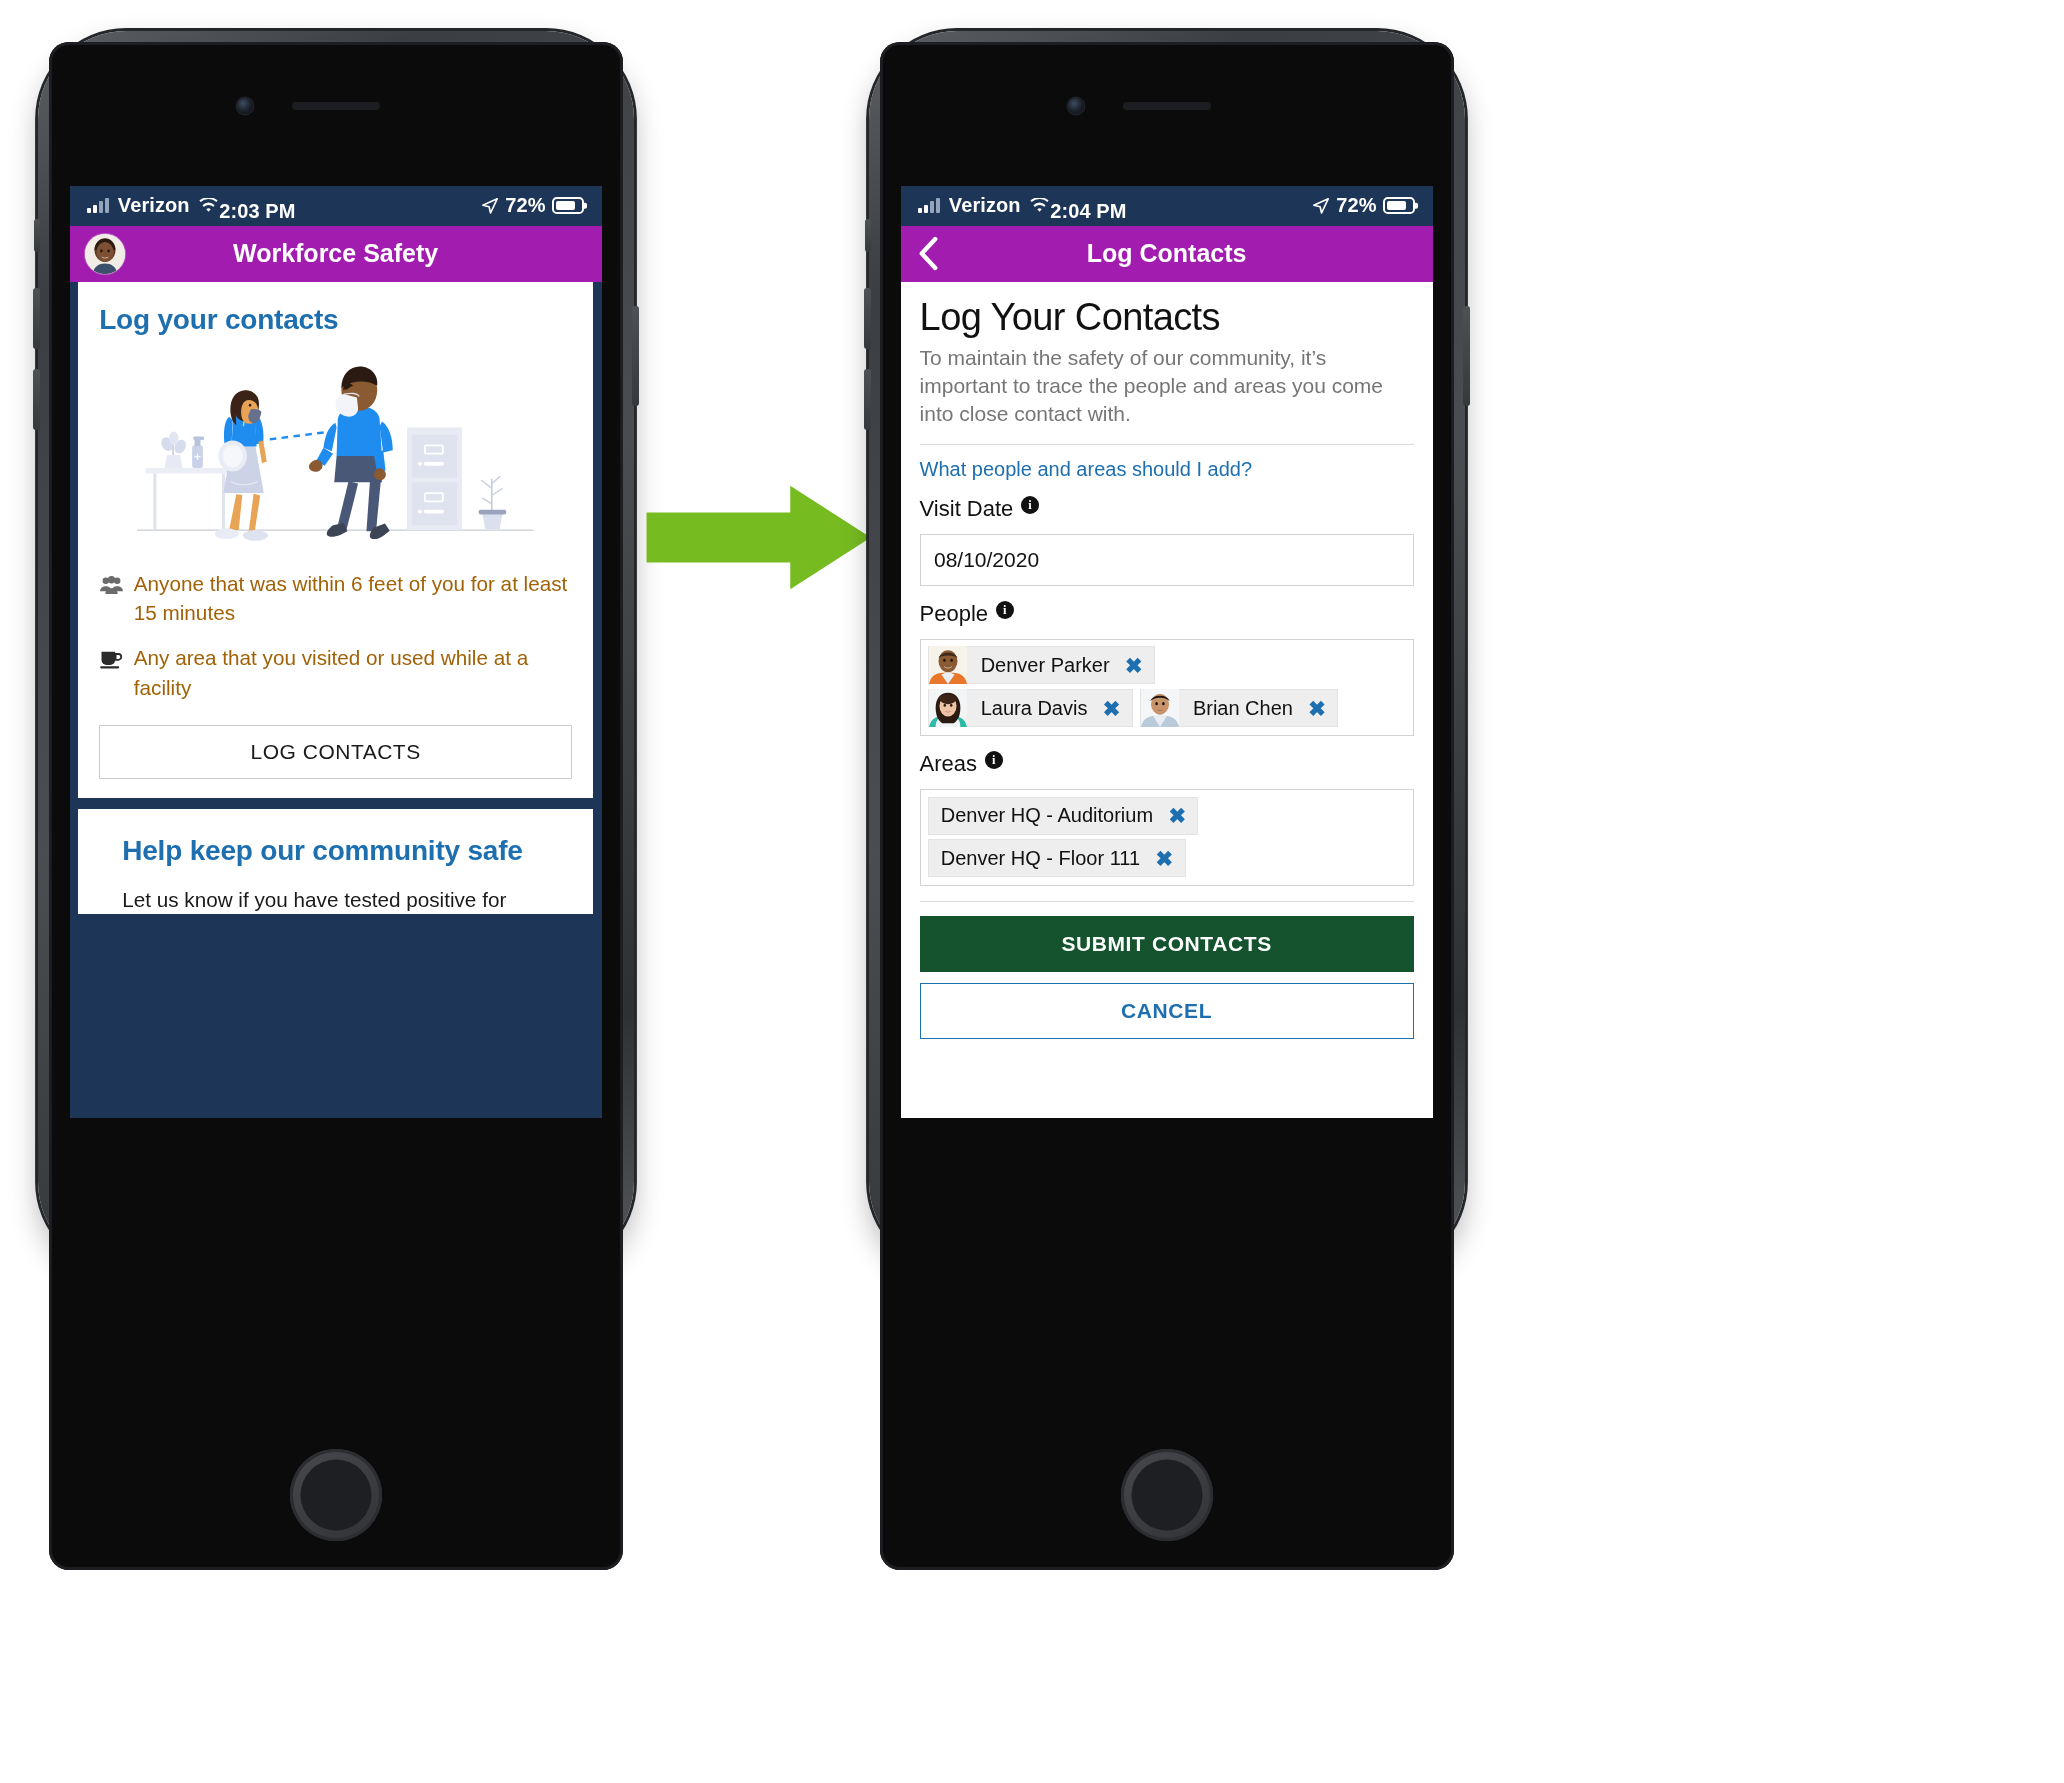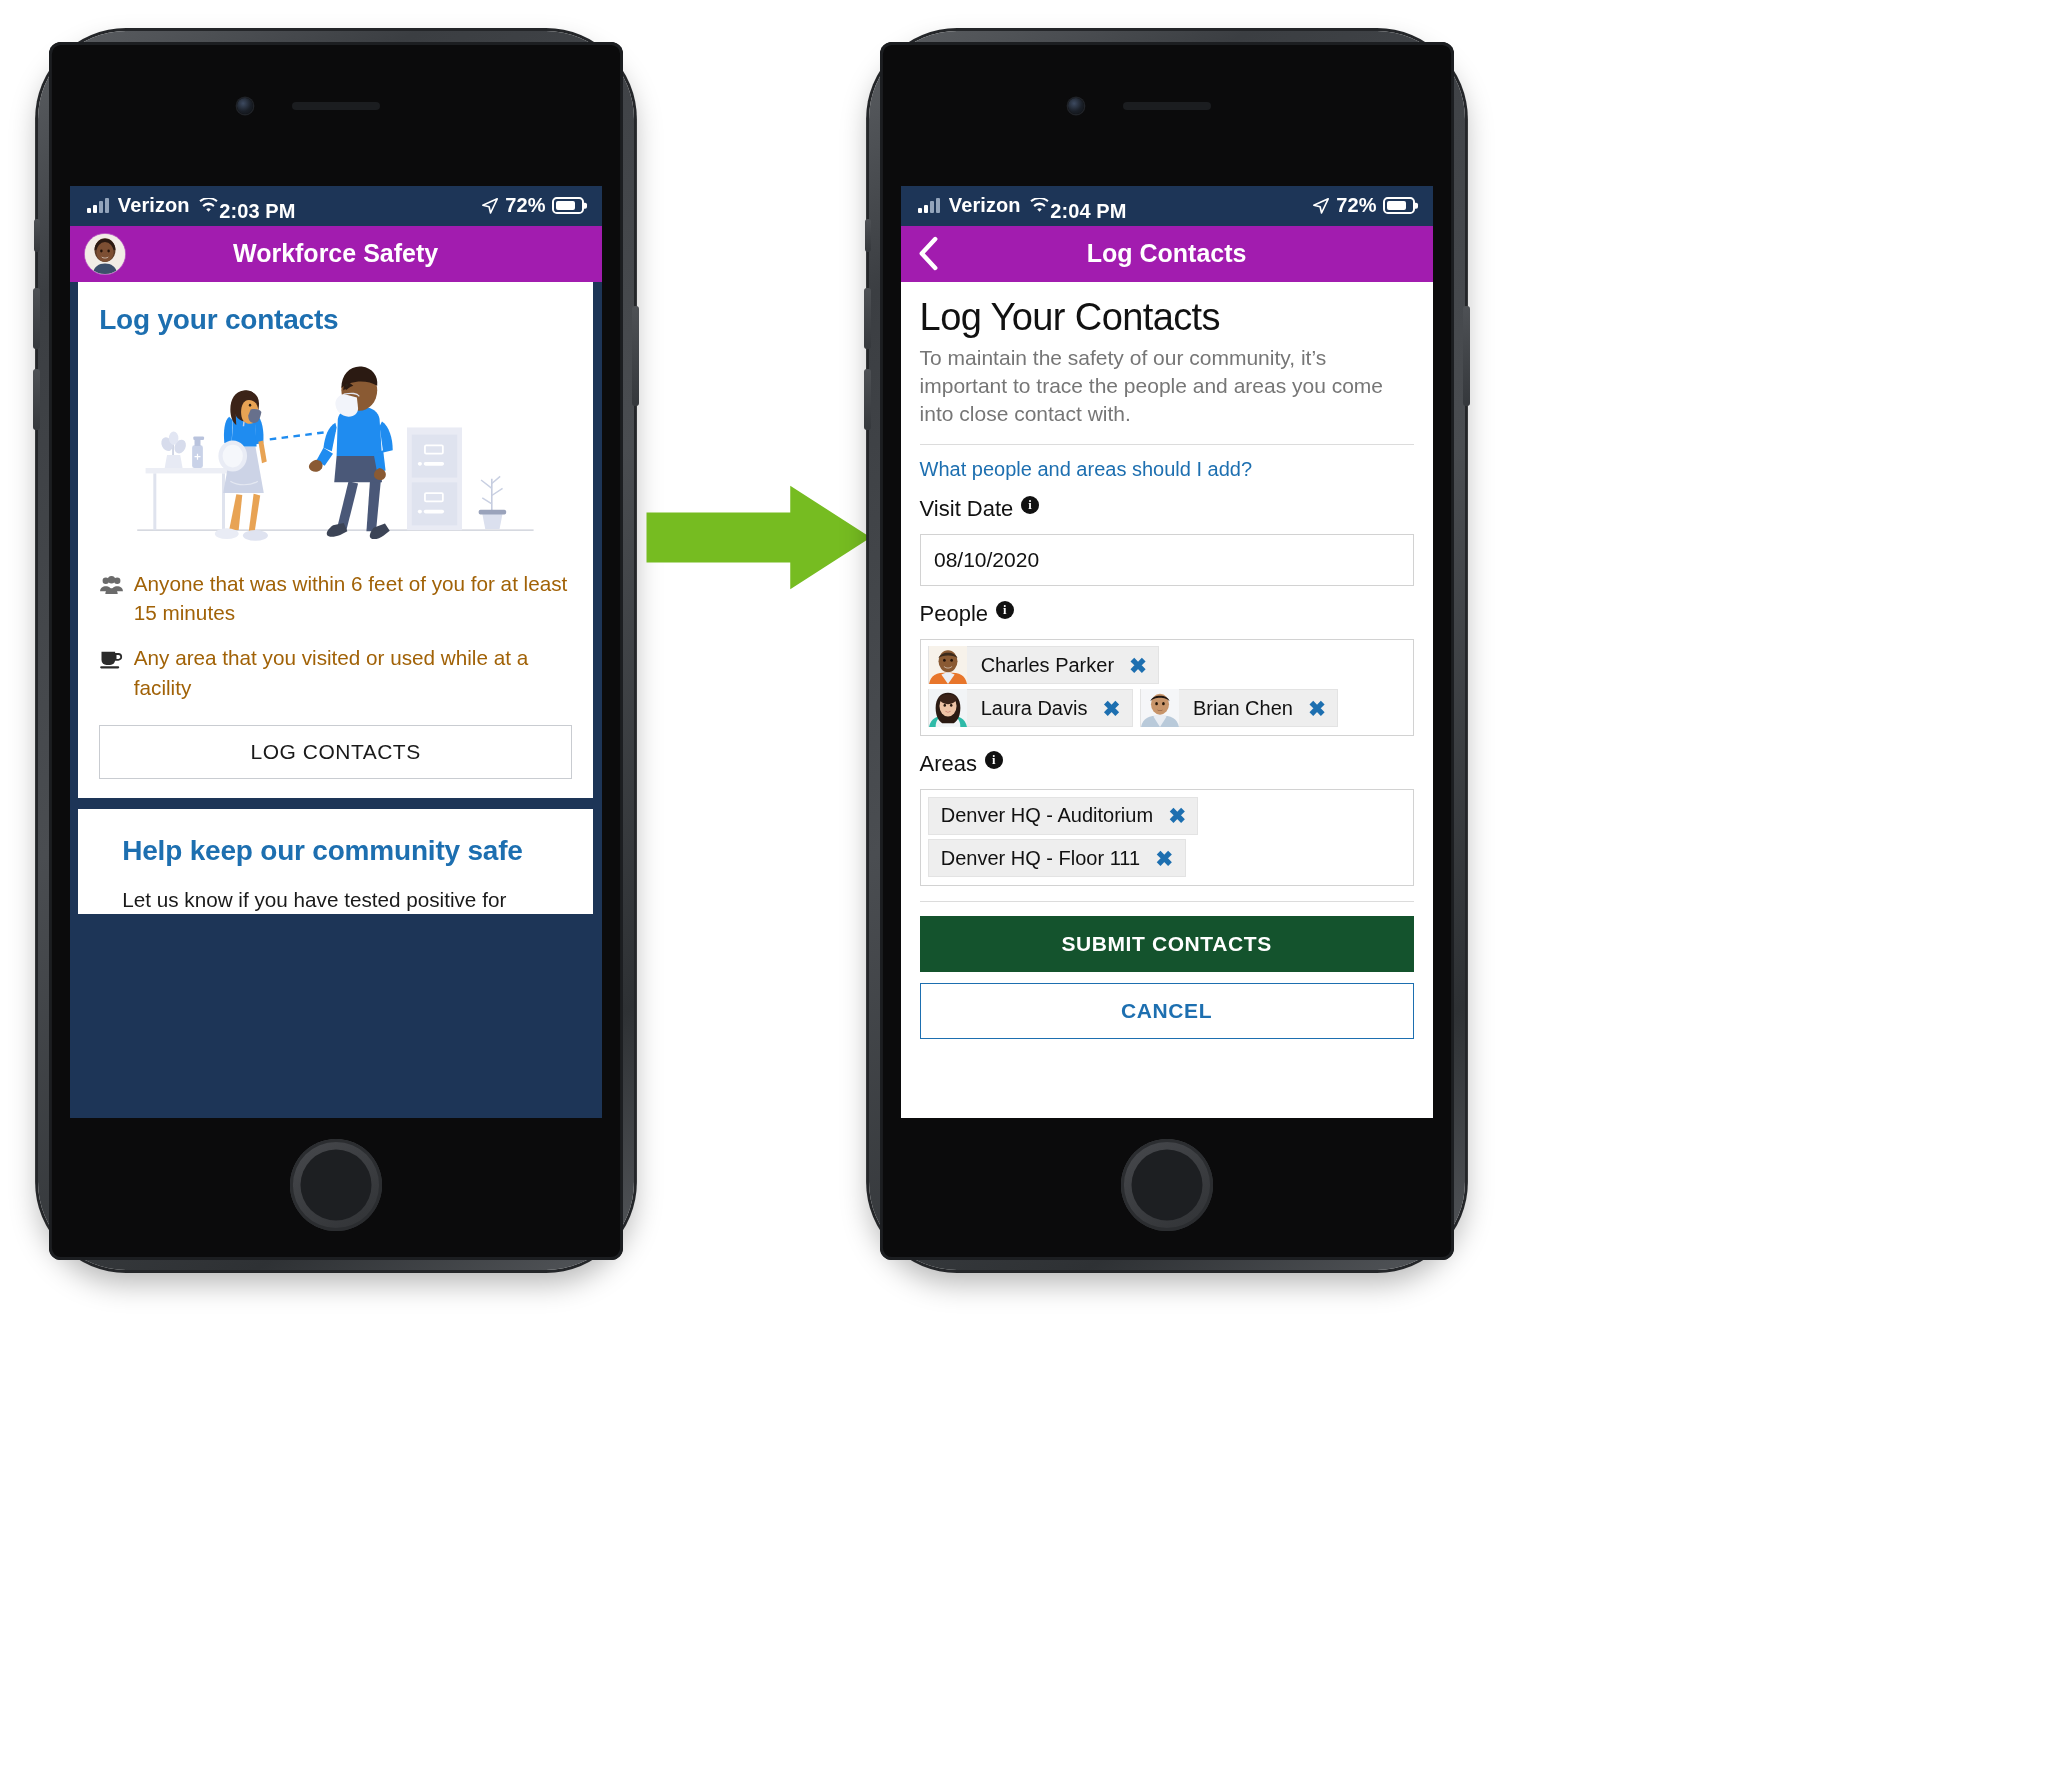--- a/index.html
+++ b/index.html
@@ -14,22 +14,22 @@
   
   .phone {
     position: absolute;
     width: 596px; height: 1239px;
     border-radius: 88px;
     background: linear-gradient(145deg,#5c5f63 0%, #3b3e42 16%, #4a4d51 50%, #2e3134 84%, #55585c 100%);
     box-shadow: 0 0 0 2.9px #242629, 0 13.4px 29px rgba(0,0,0,.28);
   }
   .phone-inner {
     position: absolute; left: 10.6px; top: 10.6px;
-    width: 574px; height: 1218px;
-    border-radius: 12px;
+    width: 574px; height: 1528px;
+    border-radius: 20px;
     background: #0b0b0c;
     box-shadow: inset 0 0 0 2.9px #1c1e21;
     overflow: hidden;
   }
   .phone1 { left: 38px; top: 31px; }
   .phone2 { left: 869px; top: 31px; }
 
   
   .btn-side {
     position: absolute; background: linear-gradient(180deg,#4e5155,#35383c);
@@ -472,21 +472,21 @@
                     <rect width="40" height="40" fill="#f7f2ea"></rect>
                     <path d="M0 40c2-9 7-12 20-12s18 3 20 12z" fill="#e8762b"></path>
                     <path d="M13 30l7 10 7-10-7-3z" fill="#eaeef5"></path>
                     <ellipse cx="20" cy="16" rx="10" ry="11.5" fill="#8a5a33"></ellipse>
                     <path d="M10 13c2-8 18-8 20 0-3-4-17-4-20 0z" fill="#3b2a1c"></path>
                     <ellipse cx="16.2" cy="15" rx="1.4" ry="1.6" fill="#241309"></ellipse>
                     <ellipse cx="23.8" cy="15" rx="1.4" ry="1.6" fill="#241309"></ellipse>
                     <path d="M15.5 21c2.5 2.6 6.5 2.6 9 0-1 3.2-8 3.2-9 0z" fill="#fff"></path>
                   </svg>
                 </span>
-                <span class="nm">Charles Parker</span>
+                <span class="nm">Denver Parker</span>
                 <span class="x">✖</span>
               </div>
             </div>
             <div class="chip-row">
               <div class="chip">
                 <span class="ph">
                   <svg viewBox="0 0 40 40" width="38" height="38">
                     <rect width="40" height="40" fill="#f2f4f6"></rect>
                     <path d="M0 40c2-9 8-12 20-12s18 3 20 12z" fill="#2fbaa8"></path>
                     <path d="M7 40c0-8 4-12 13-12s13 4 13 12z" fill="#f2f4f6"></path>

